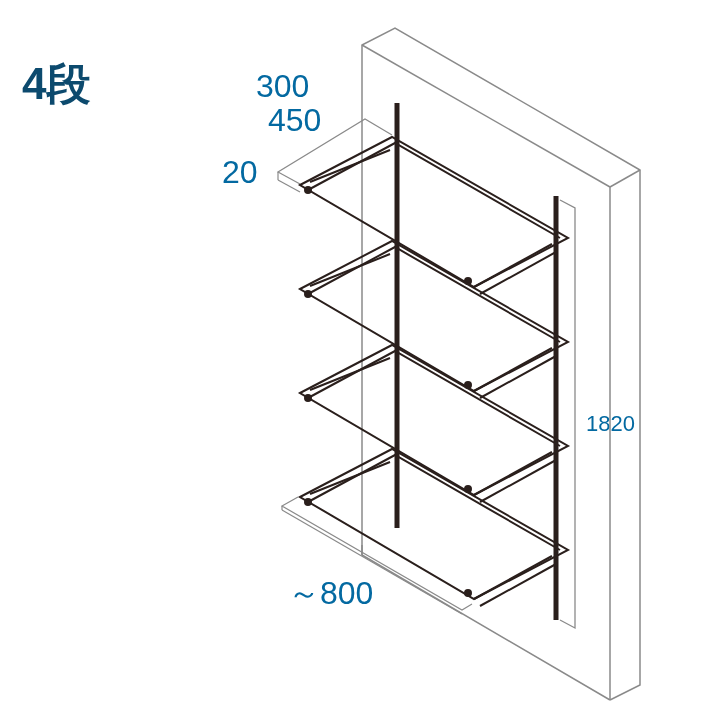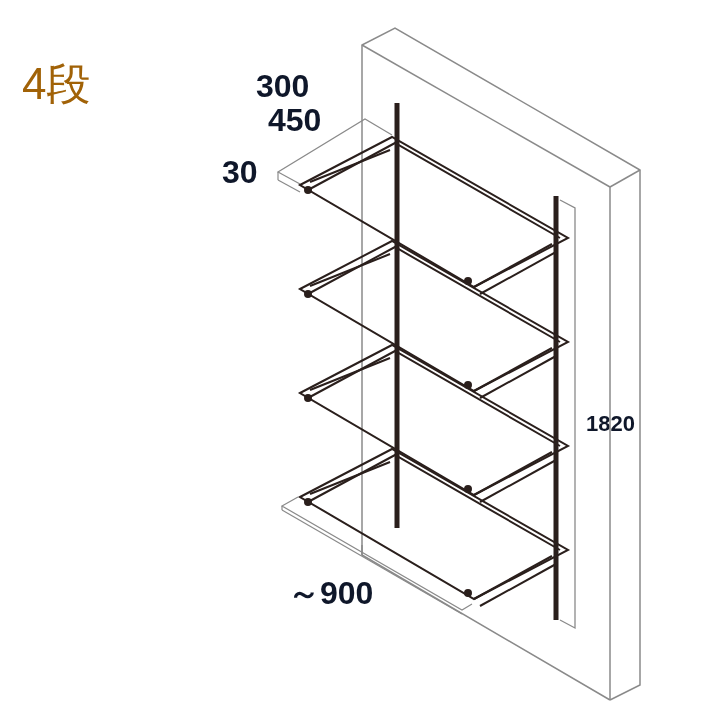--- a/index.html
+++ b/index.html
@@ -1,34 +1,34 @@
 <!DOCTYPE html>
 <html><head>
 <meta charset="utf-8">
 <style>
   html, body { margin:0; padding:0; background:#ffffff; }
   body { width:713px; height:713px; position:relative; overflow:hidden; font-family:"Liberation Sans", sans-serif; }
-  .label { position:absolute; color:#0f172a; font-family:"Liberation Sans", sans-serif; white-space:nowrap; line-height:1;font-weight:bold; }
-  #title { left:22px; top:62px; font-size:44px; font-weight:normal; color:#a16207; }
+  .label { position:absolute; color:#0369a1; font-family:"Liberation Sans", sans-serif; white-space:nowrap; line-height:1; }
+  #title { left:22px; top:62px; font-size:44px; font-weight:bold; color:#0c4a6e; }
   #dim-depth-a { left:256px; top:70px; font-size:32px; }
   #dim-depth-b { left:256px; top:104px; font-size:32px;margin-left:12px; }
   #dim-thick { left:222px; top:156px; font-size:32px; }
   #dim-height { left:586px; top:413px; font-size:22px; }
   #dim-width { left:288px; top:577px; font-size:32px; }
   svg { position:absolute; left:0; top:0; }
 </style>
 </head>
 <body>
 
 <div class="label" id="title">4段</div>
 <div class="label" id="dim-depth-a">300</div>
 <div class="label" id="dim-depth-b">450</div>
-<div class="label" id="dim-thick">30</div>
+<div class="label" id="dim-thick">20</div>
 <div class="label" id="dim-height">1820</div>
-<div class="label" id="dim-width">～900</div>
+<div class="label" id="dim-width">～800</div>
 
 <svg width="713" height="713" viewBox="0 0 713 713">
 
   <g fill="none" stroke="#8a8a8a" stroke-width="1.5">
     <polyline points="362,555 362,45 395,28 640,170 640,685 610,700"></polyline>
     <line x1="362" y1="45" x2="610" y2="187"></line>
     <line x1="610" y1="187" x2="640" y2="170"></line>
     <line x1="610" y1="187" x2="610" y2="700"></line>
     <polyline points="362,545 362,555 610,700"></polyline>
   </g>

